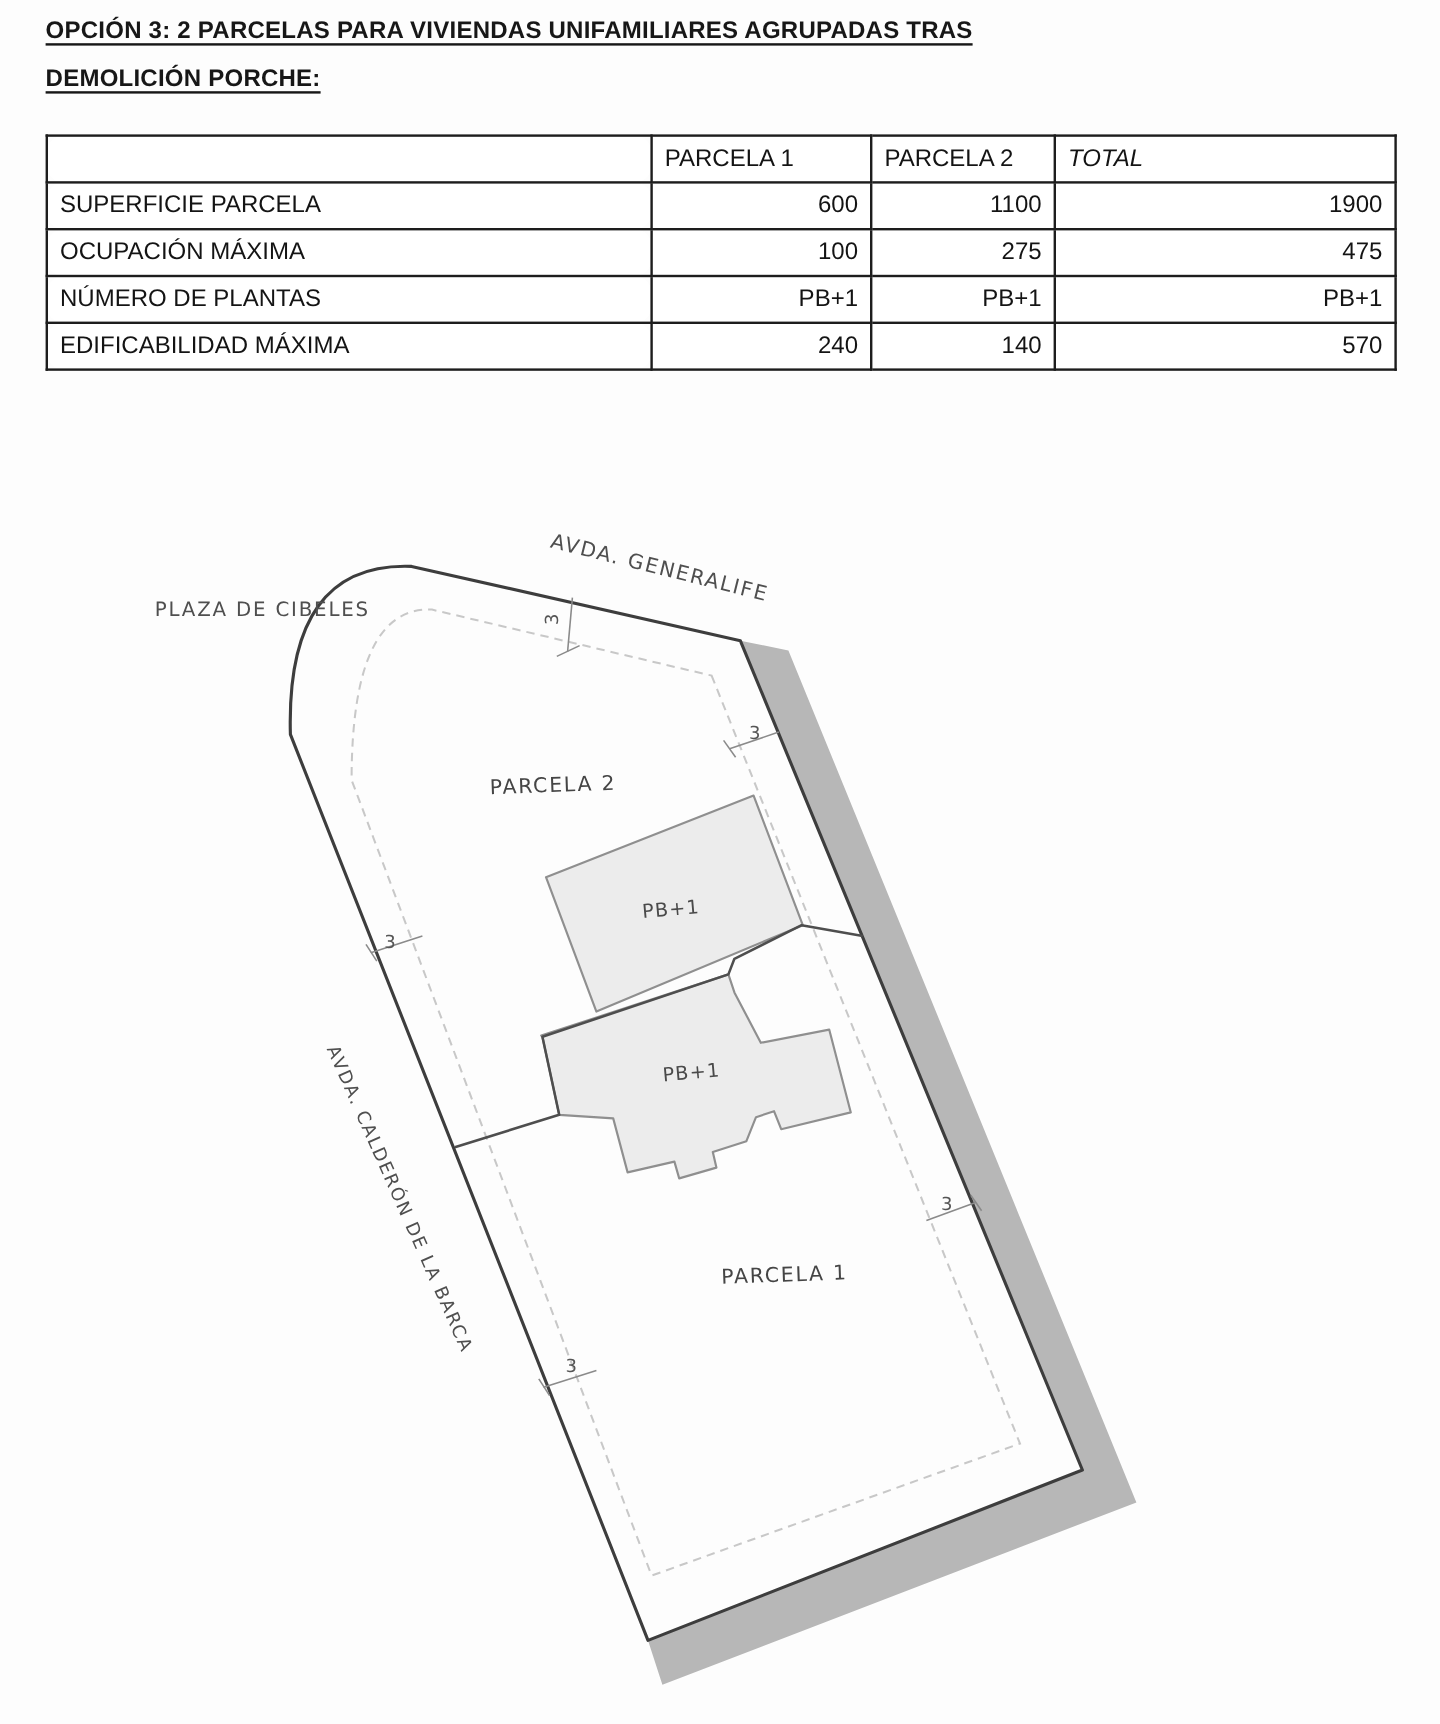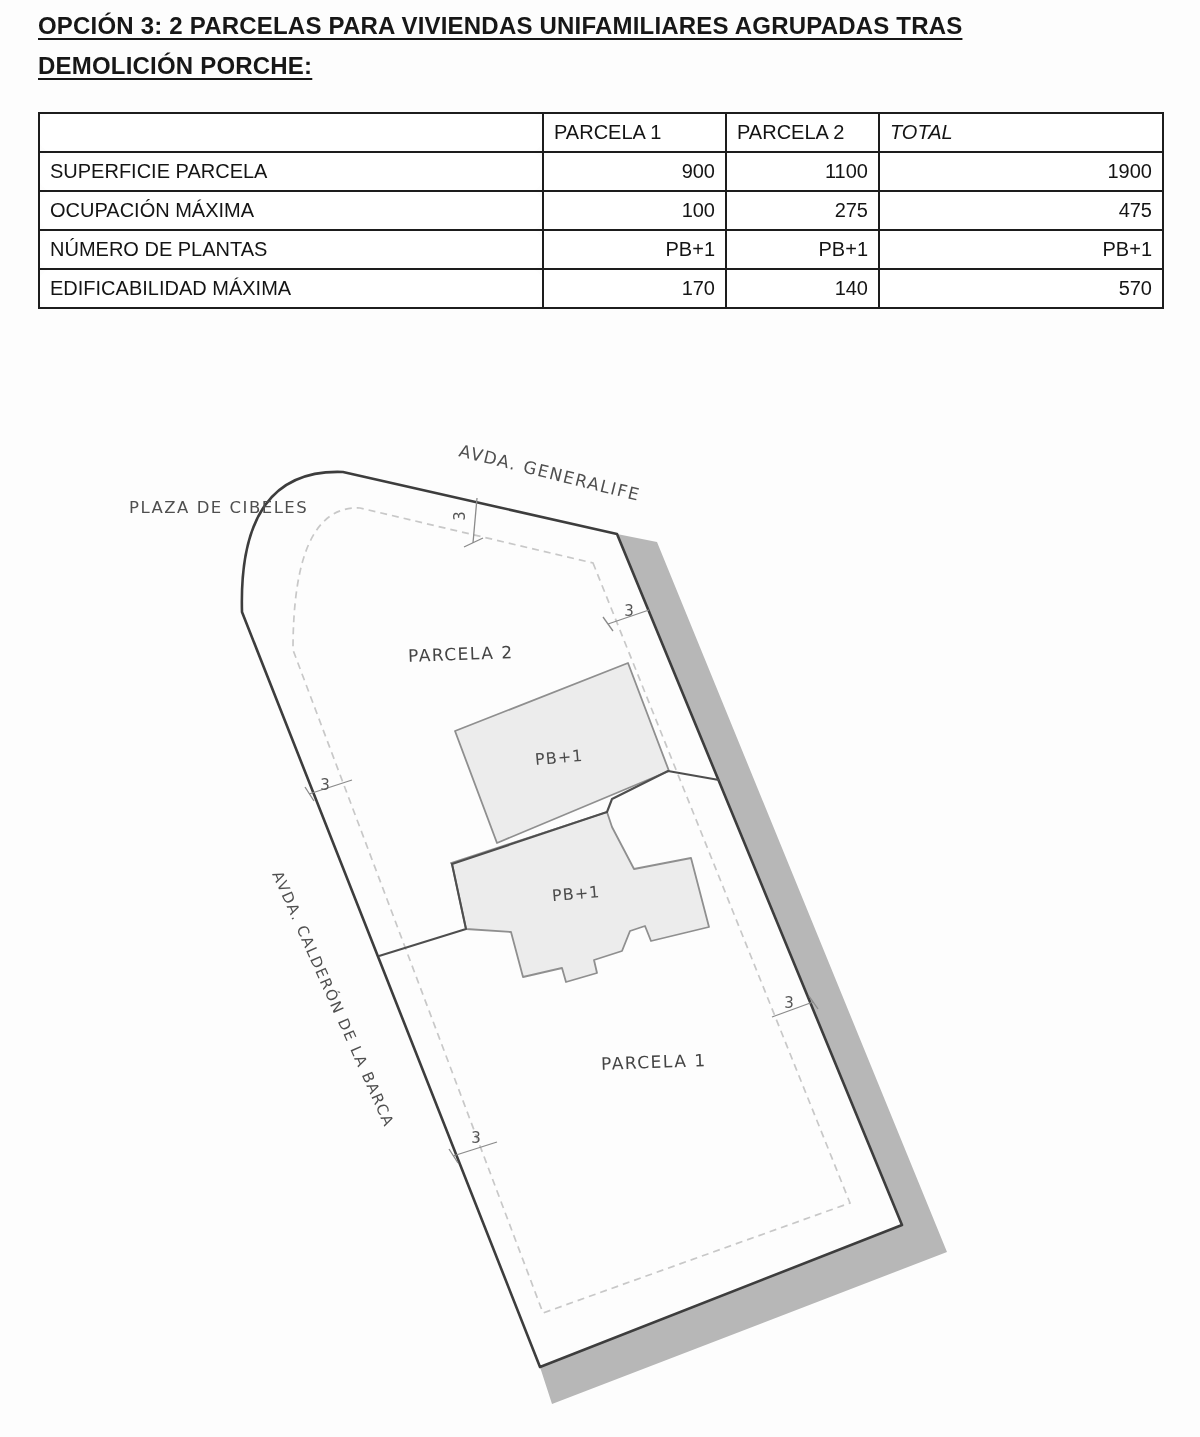--- a/index.html
+++ b/index.html
@@ -4,21 +4,21 @@
 <style>
   html,body{margin:0;padding:0;}
   body{
     width:1200px;height:1437px;position:relative;
     background:#fdfdfd;
     font-family:"Liberation Sans",sans-serif;
     color:#151515;overflow:hidden;
   }
   .doc-title{
     position:absolute;left:38px;top:6px;width:1130px;
-    font-size:24px;font-weight:bold;line-height:40px;letter-spacing:.2px;color:#171717;
+    font-size:20px;font-weight:bold;line-height:40px;letter-spacing:.2px;color:#171717;
   }
   .doc-title span{
     display:block;
     text-decoration:underline;
     text-decoration-thickness:2px;
     text-underline-offset:4px;
   }
   table.data{
     position:absolute;left:38px;top:112px;width:1124px;
     border-collapse:collapse;table-layout:fixed;
@@ -72,39 +72,39 @@
     <tr>
       <th class="c-label"></th>
       <th>PARCELA 1</th>
       <th>PARCELA 2</th>
       <th class="c-total">TOTAL</th>
     </tr>
   </thead>
   <tbody>
     <tr>
       <td class="c-label">SUPERFICIE PARCELA</td>
-      <td class="c-num">900</td>
+      <td class="c-num">600</td>
       <td class="c-num">1100</td>
       <td class="c-num">1900</td>
     </tr>
     <tr>
       <td class="c-label">OCUPACIÓN MÁXIMA</td>
       <td class="c-num">100</td>
       <td class="c-num">275</td>
       <td class="c-num">475</td>
     </tr>
     <tr>
       <td class="c-label">NÚMERO DE PLANTAS</td>
       <td class="c-num">PB+1</td>
       <td class="c-num">PB+1</td>
       <td class="c-num">PB+1</td>
     </tr>
     <tr>
       <td class="c-label">EDIFICABILIDAD MÁXIMA</td>
-      <td class="c-num">170</td>
+      <td class="c-num">240</td>
       <td class="c-num">140</td>
       <td class="c-num">570</td>
     </tr>
   </tbody>
 </table>
 
 <svg class="plan" width="1200" height="1037" viewBox="0 400 1200 1037" xmlns="http://www.w3.org/2000/svg">
 
   <path d="M 617,534 L 902,1225 L 540,1367 L 552,1404 L 947,1252 L 657,542 Z" stroke="none" fill="#b7b7b7"></path>
 

